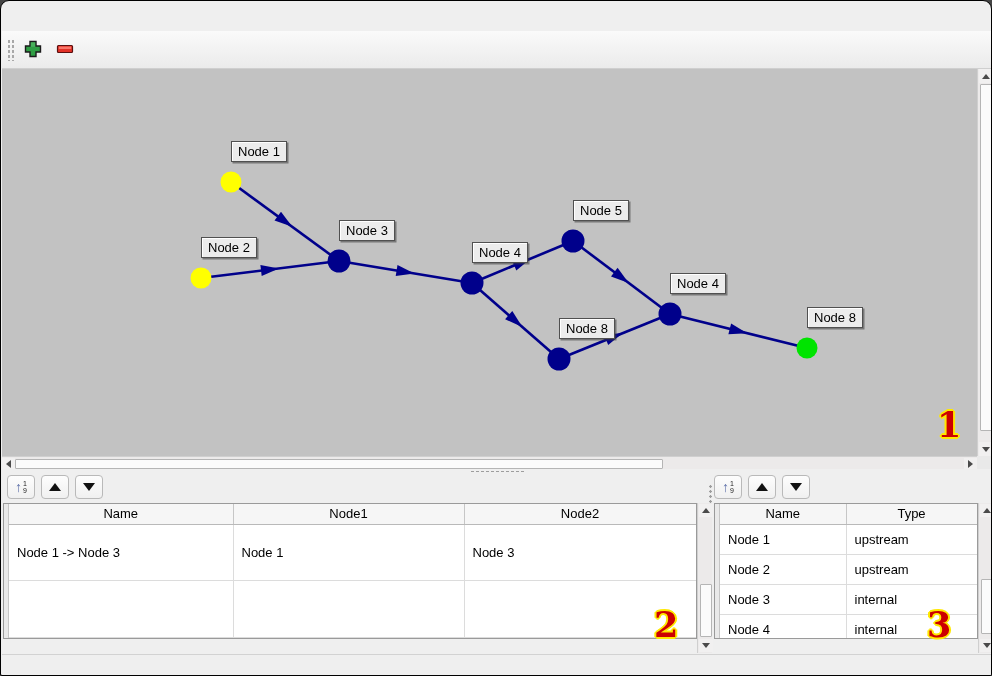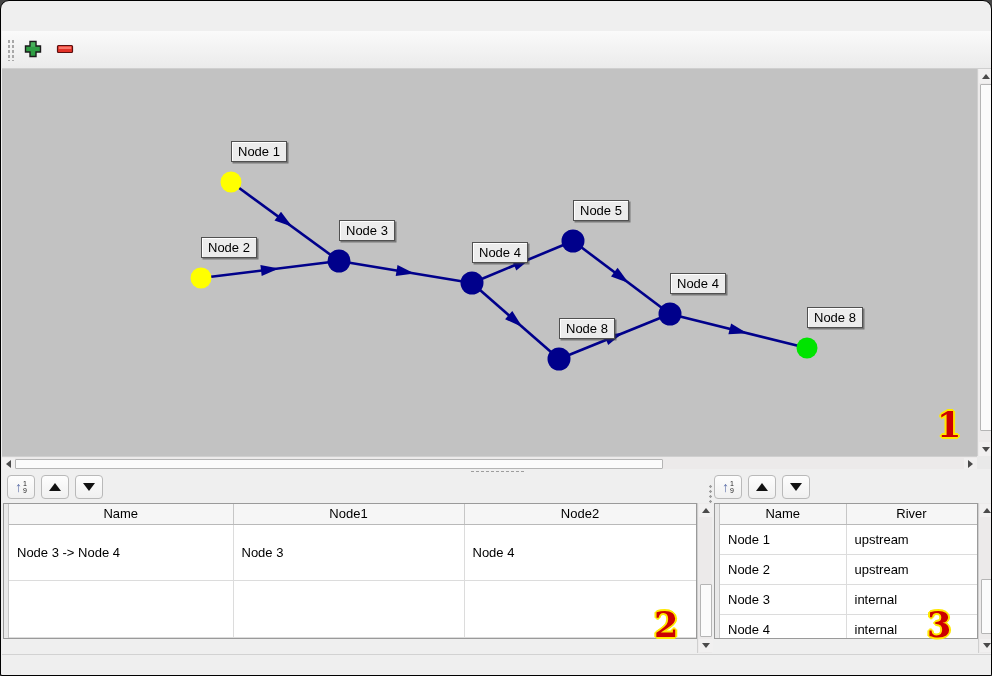--- a/index.html
+++ b/index.html
@@ -256,23 +256,23 @@
         </colgroup>
       <thead>
           <tr id="reach-head">
             <th>Name</th>
             <th>Node1</th>
             <th>Node2</th>
           </tr>
         </thead>
       <tbody id="reach-body">
           <tr>
-            <td>Node 3 -&gt; Node 4</td>
+            <td>Node 1 -&gt; Node 3</td>
+            <td>Node 1</td>
             <td>Node 3</td>
-            <td>Node 4</td>
           </tr>
           <tr>
             <td></td>
             <td></td>
             <td></td>
           </tr>
         </tbody>
     </table>
   </div>
   <div class="sb sb-v" style="left:696px;top:502px;width:15px;height:150px;">
@@ -288,21 +288,21 @@
   <div class="tablebox nodes">
     <div class="rowheader-strip"></div>
     <table class="grid">
       <colgroup>
           <col style="width:126px">
           <col style="width:131px">
         </colgroup>
       <thead>
           <tr id="node-head">
             <th>Name</th>
-            <th>River</th>
+            <th>Type</th>
           </tr>
         </thead>
       <tbody id="node-body">
           <tr>
             <td>Node 1</td>
             <td>upstream</td>
           </tr>
           <tr>
             <td>Node 2</td>
             <td>upstream</td>

